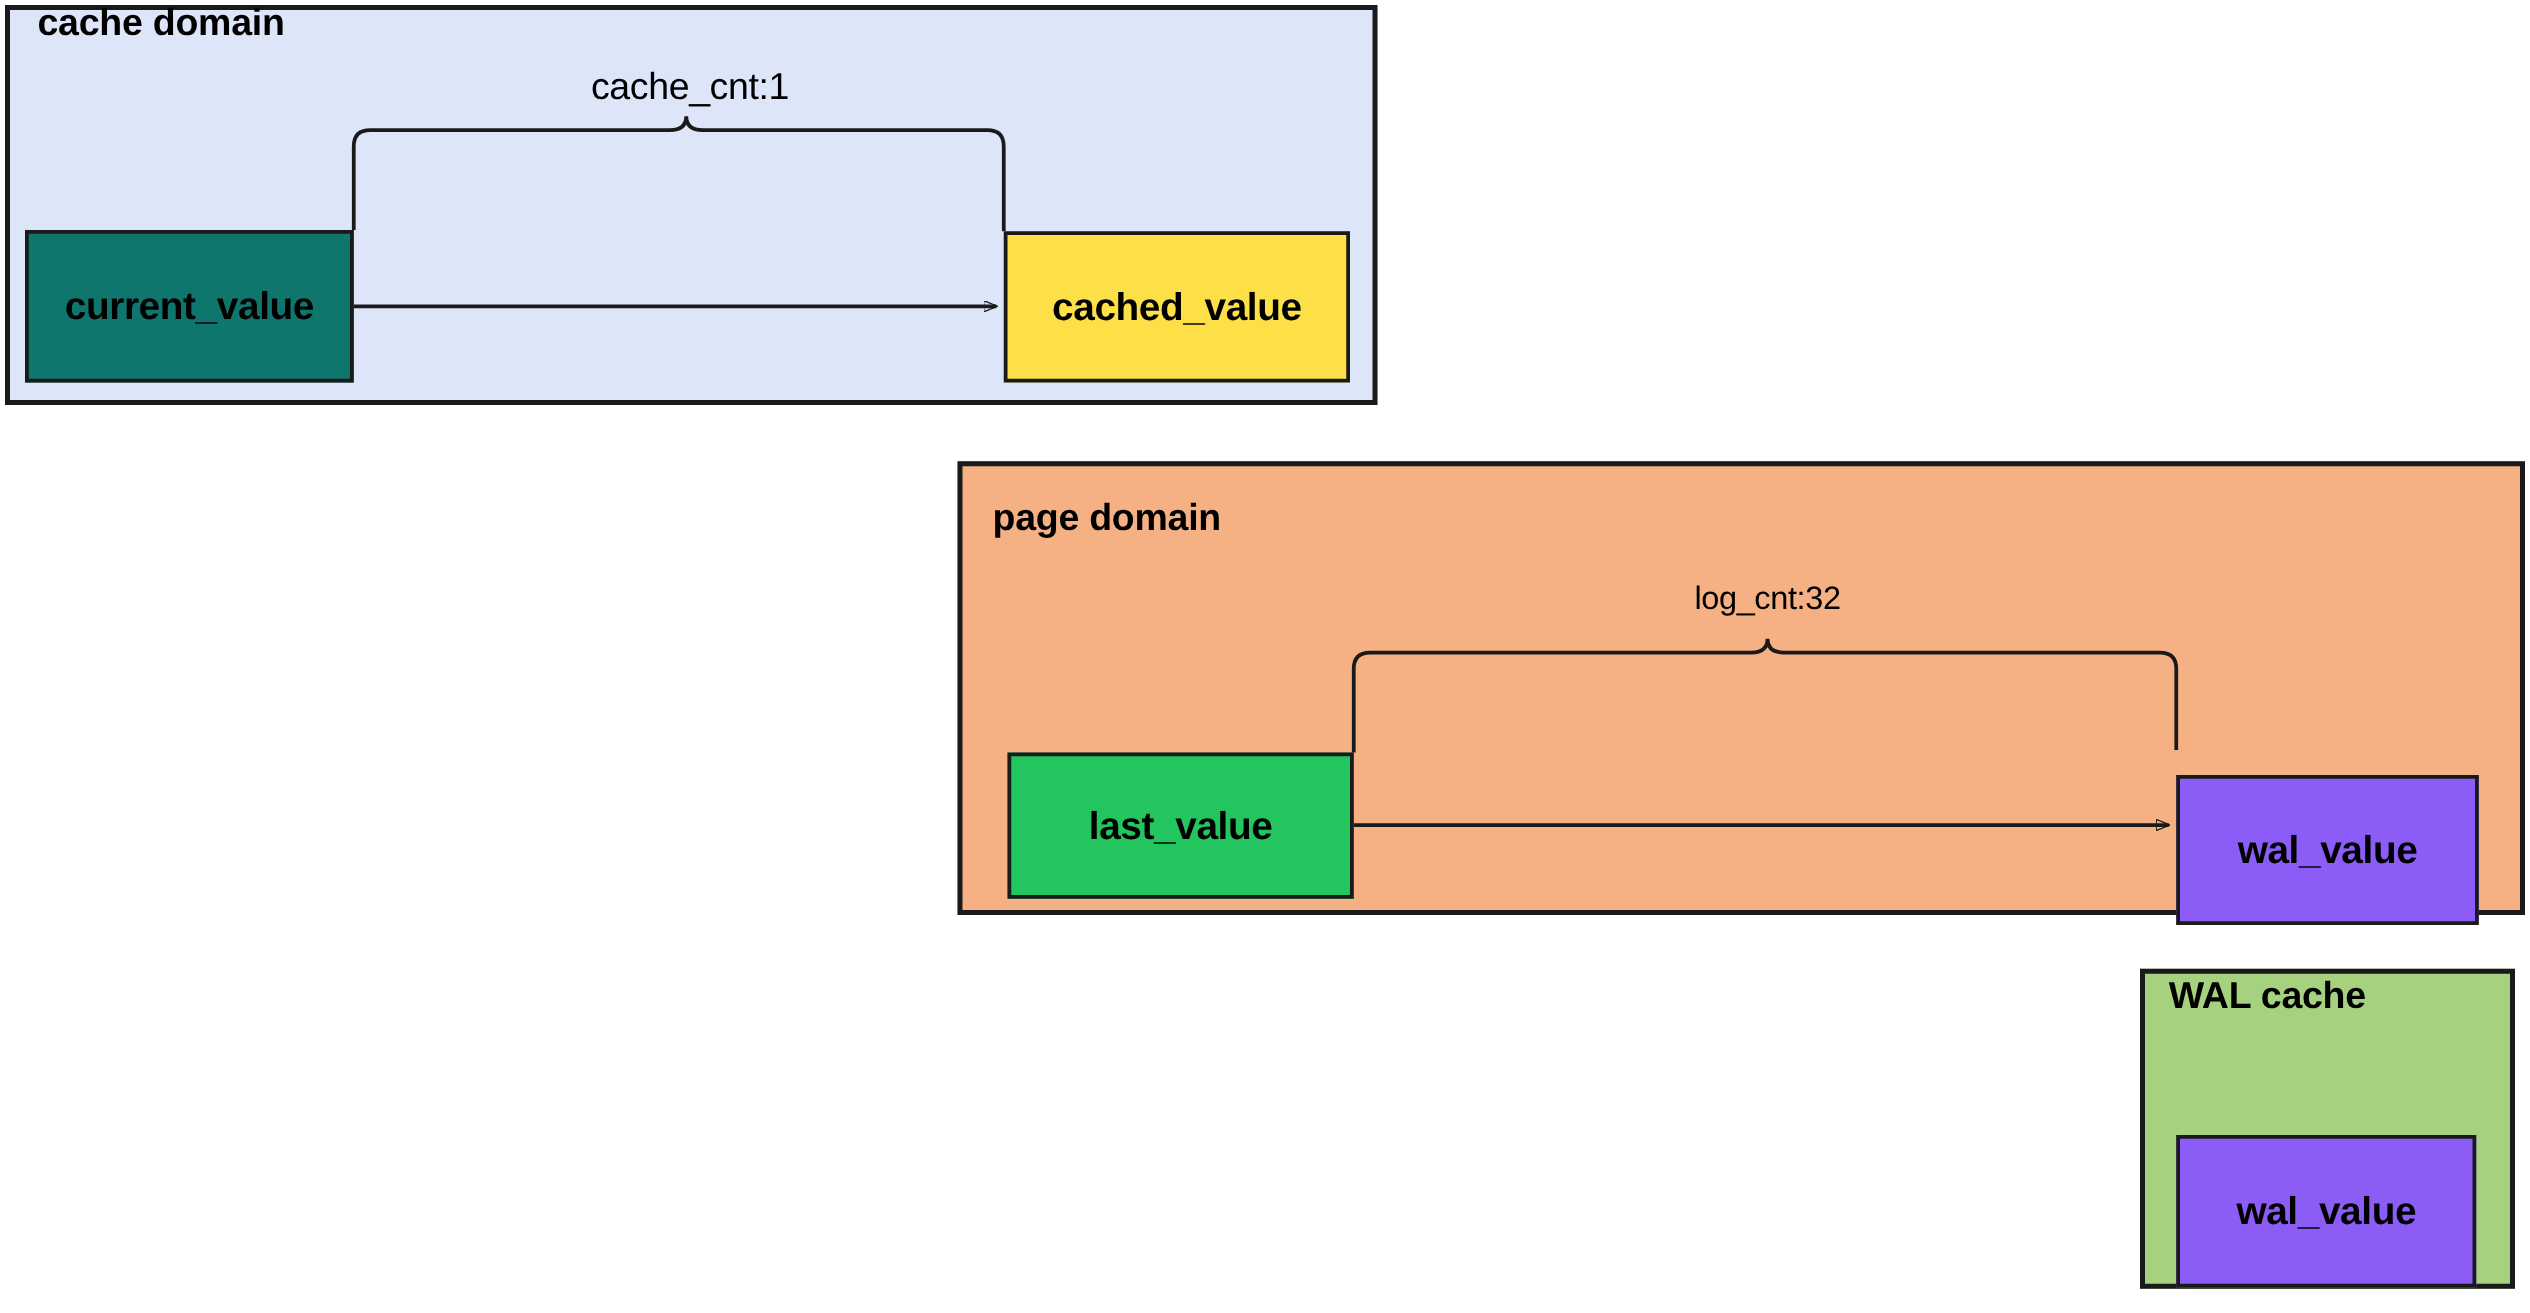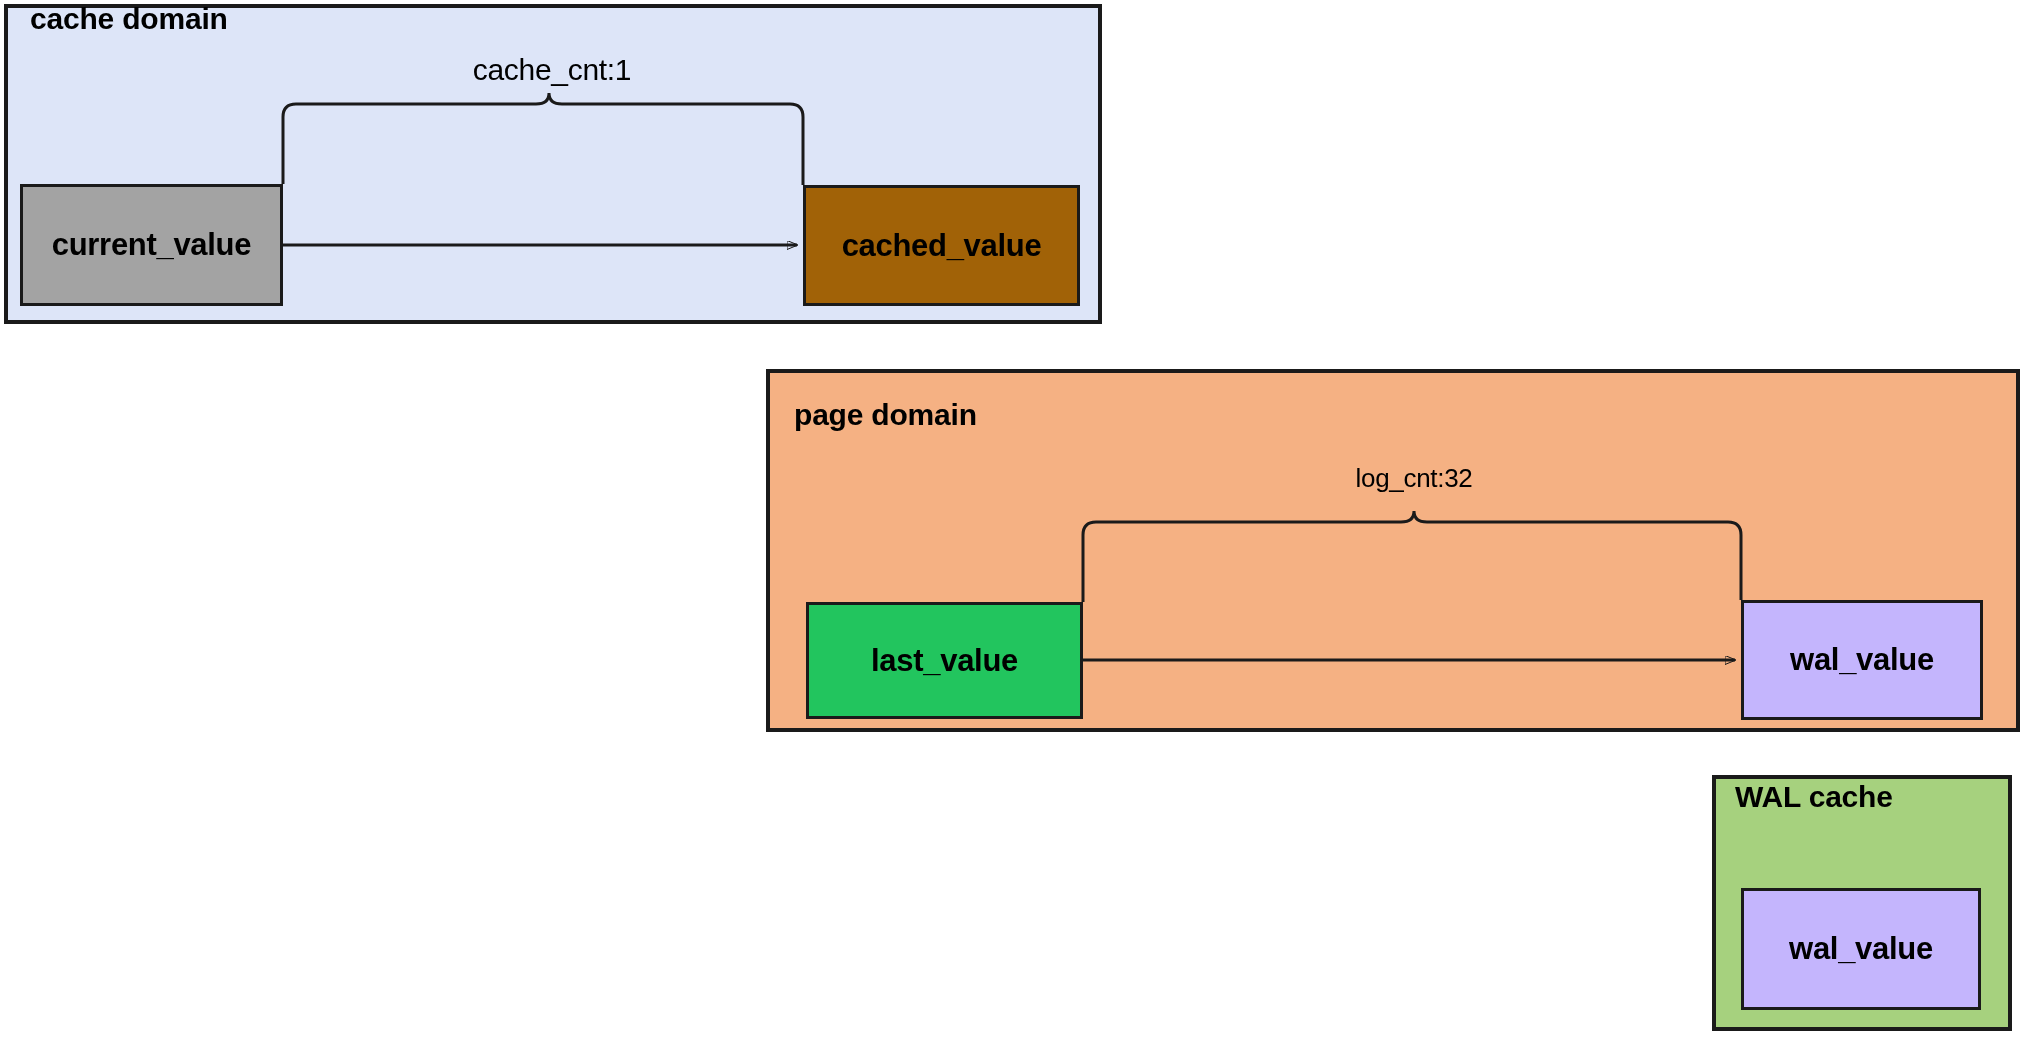--- a/index.html
+++ b/index.html
@@ -61,24 +61,24 @@
     box-sizing: border-box;
     border: 3px solid #1a1a1a;
     display: flex;
     align-items: center;
     justify-content: center;
     font-weight: bold;
     color: #000000;
     white-space: nowrap;
     letter-spacing: -0.3px;
   }
-  .box-current { background: #a3a3a3; }
-  .box-cached  { background: #a16207; }
+  .box-current { background: #0f766e; }
+  .box-cached  { background: #fde047; }
   .box-last    { background: #22c55e; }
-  .box-wal     { background: #c4b5fd; }
+  .box-wal     { background: #8b5cf6; margin-top: 20px; }
 
   #current-value-box { left: 20px;   top: 184px; width: 263px; height: 122px; font-size: 31px; }
   #cached-value-box  { left: 803px;  top: 185px; width: 277px; height: 121px; font-size: 31px; }
   #last-value-box    { left: 806px;  top: 602px; width: 277px; height: 117px; font-size: 31px; }
   #wal-value-box     { left: 1741px; top: 600px; width: 242px; height: 120px; font-size: 31px; }
   #wal-domain-value-box { left: 1741px; top: 888px; width: 240px; height: 122px; font-size: 31px; }
 
   
   #connectors {
     position: absolute;

